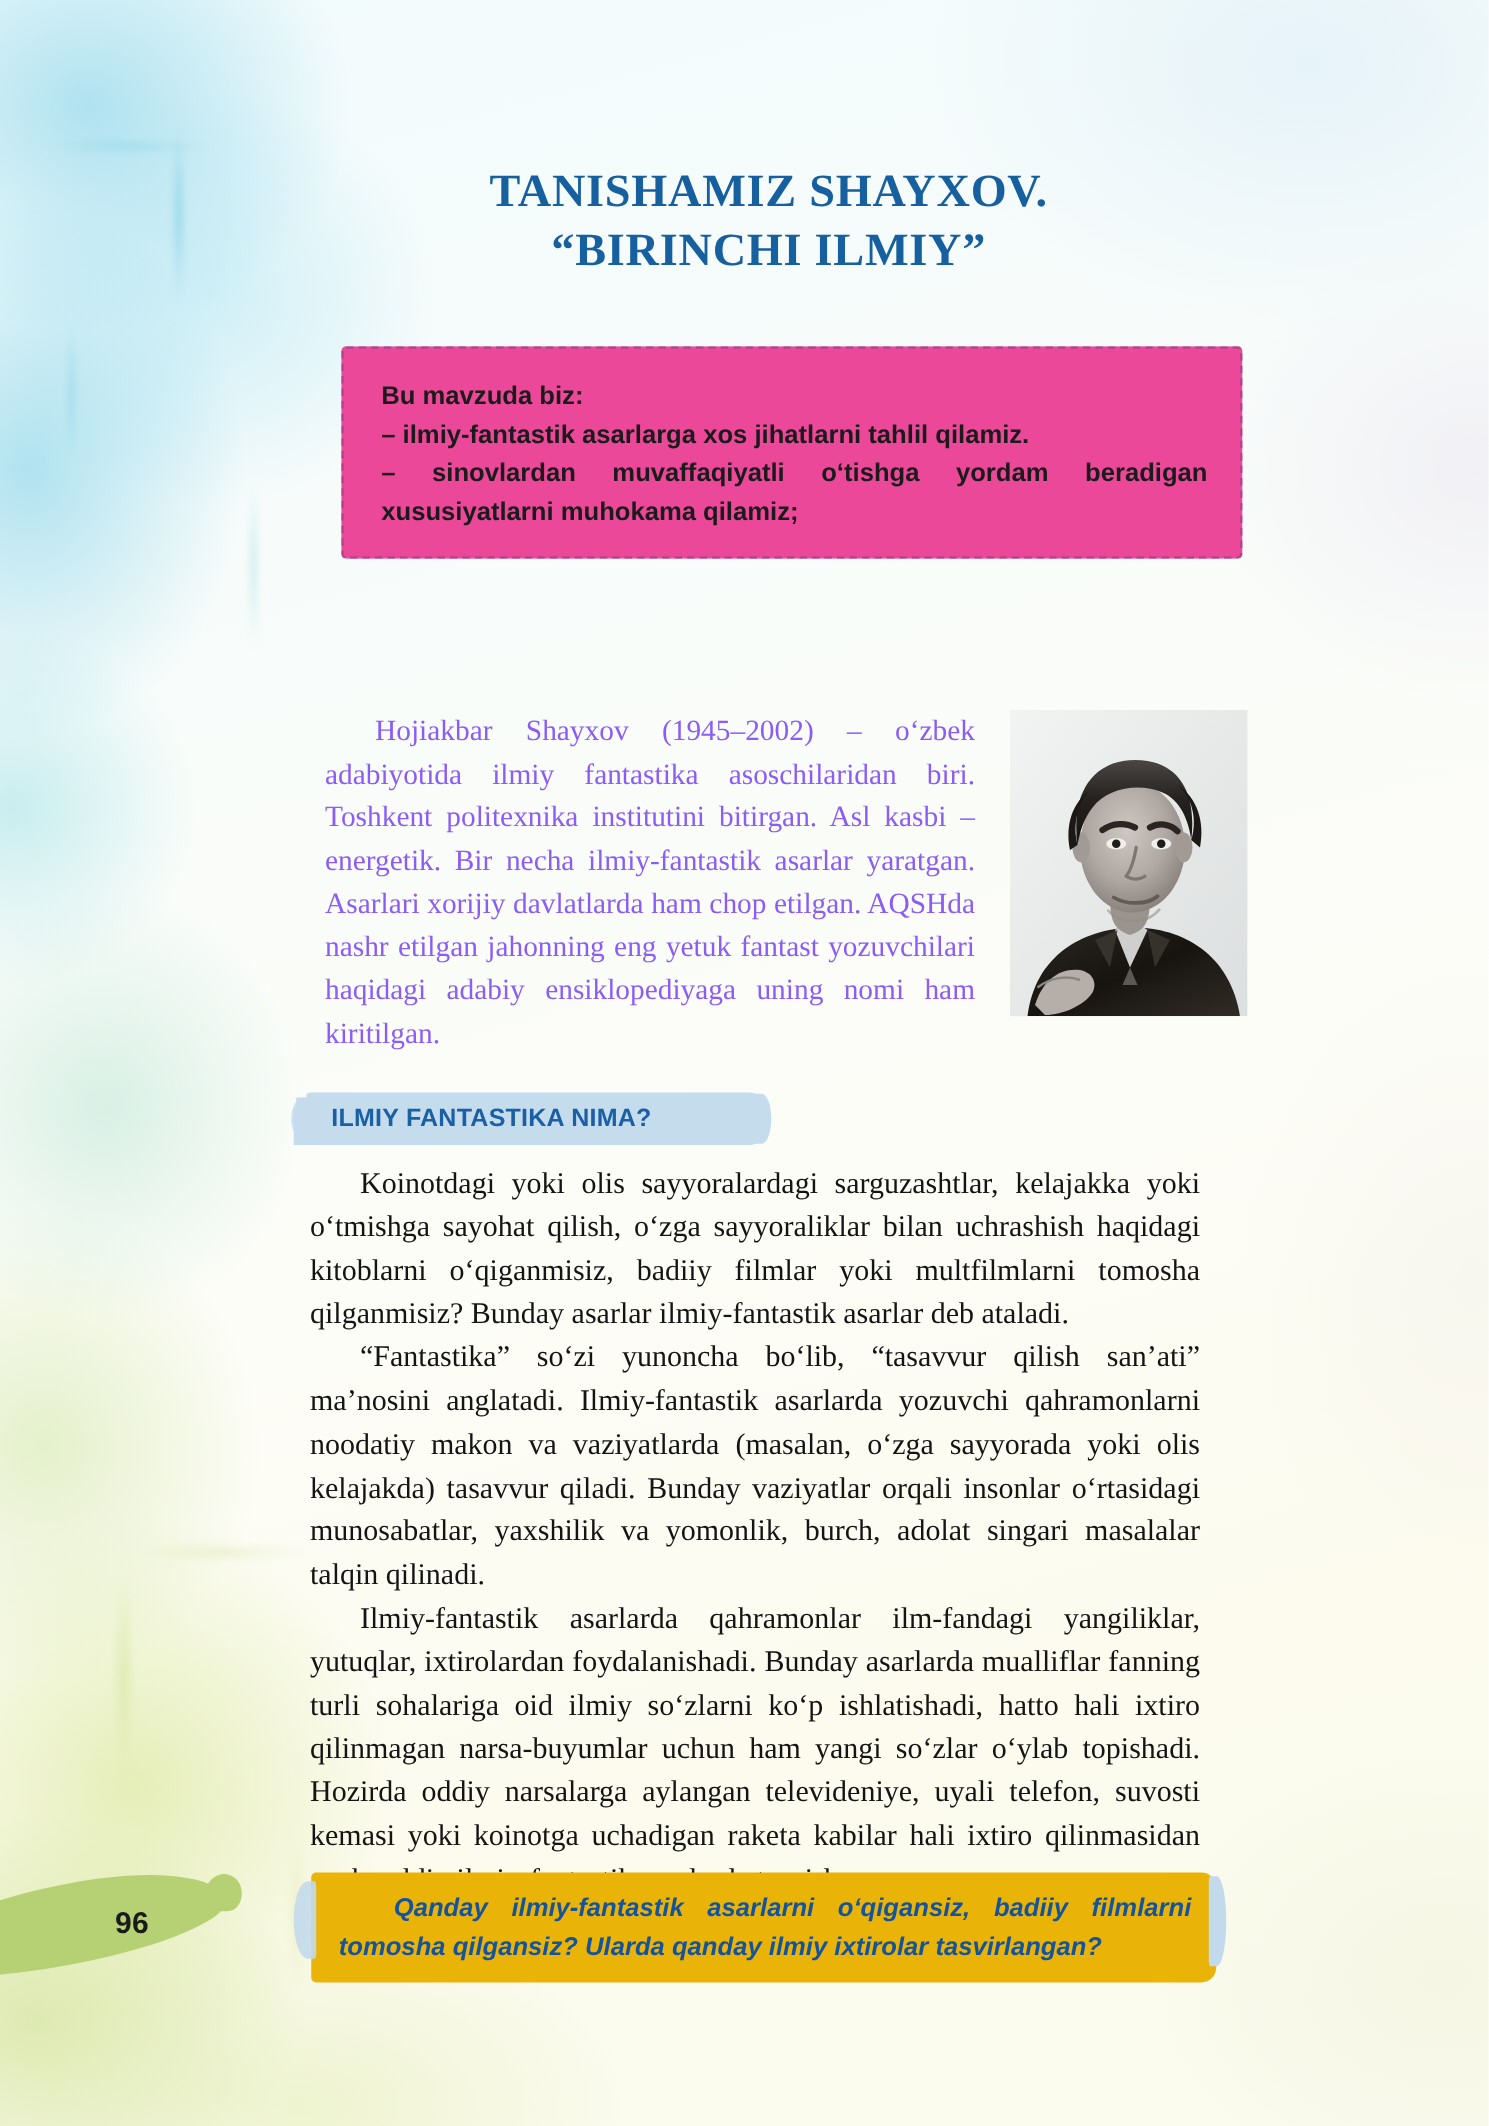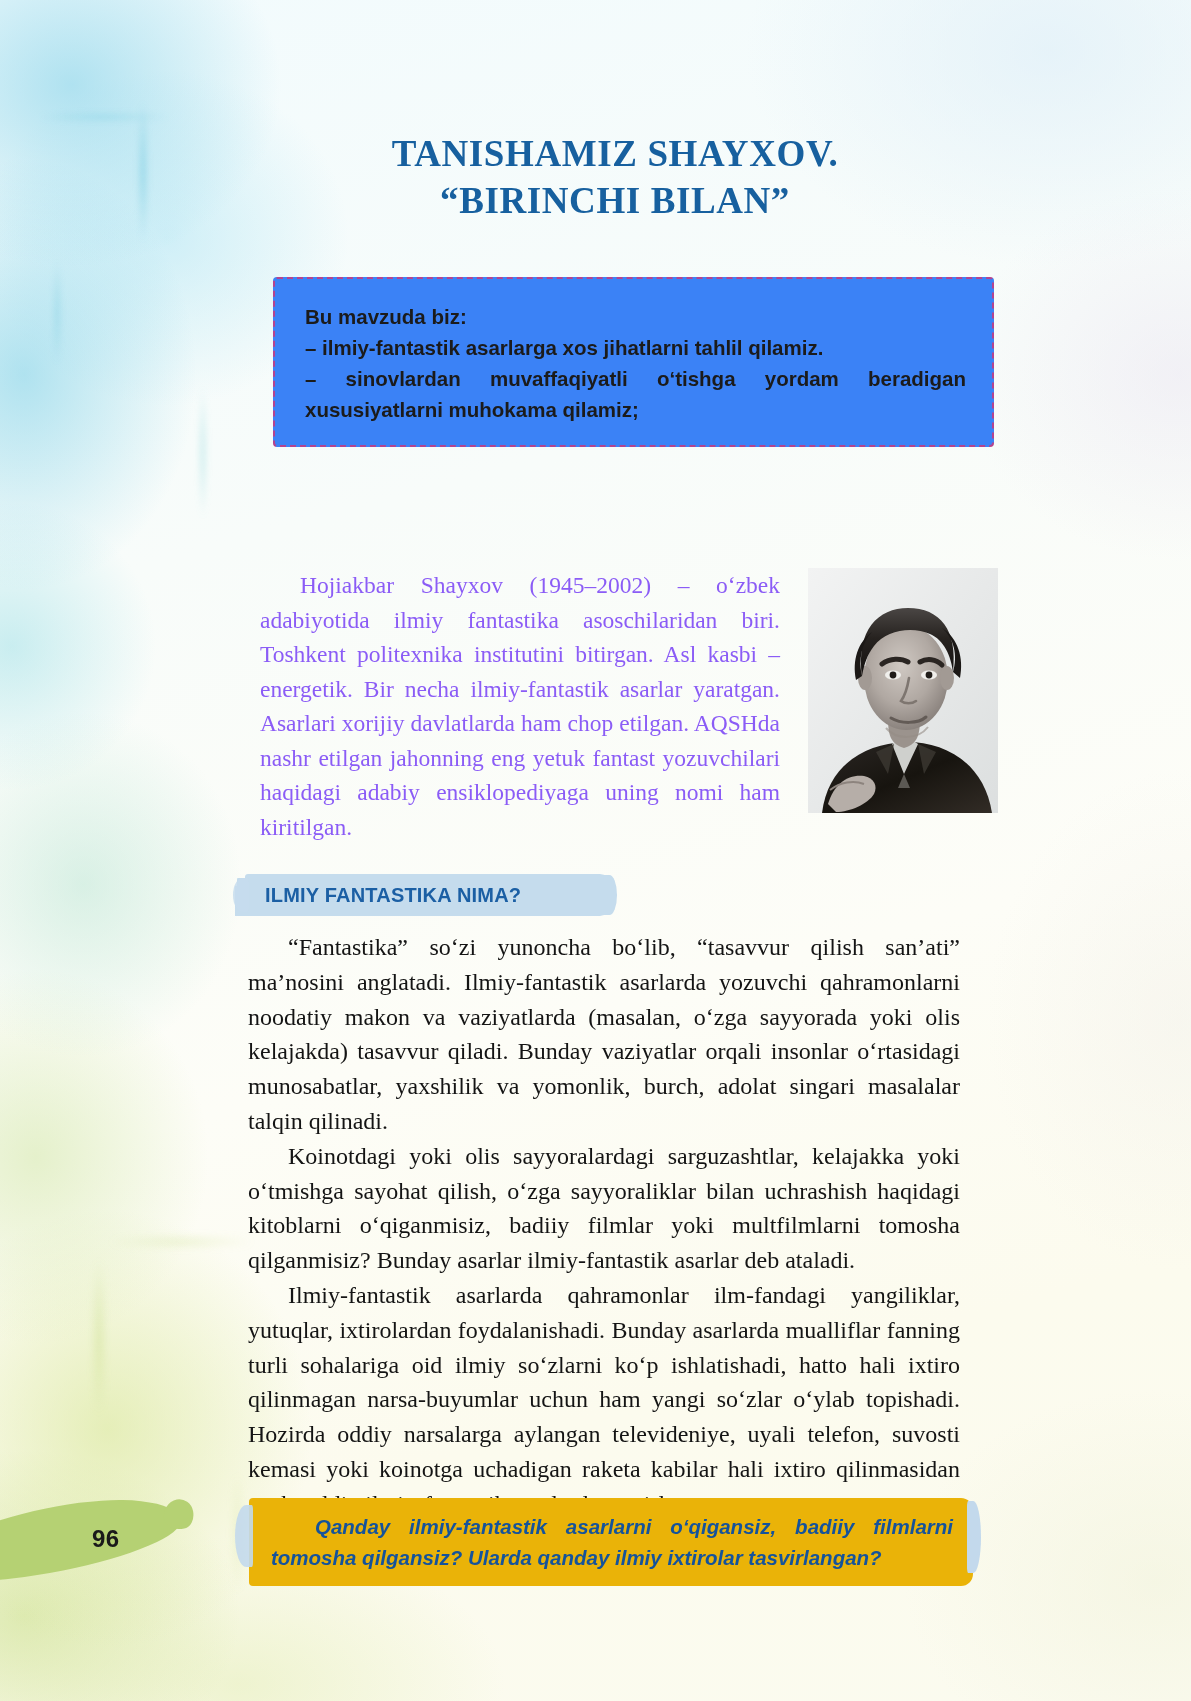--- a/index.html
+++ b/index.html
@@ -119,21 +119,21 @@
     letter-spacing: .6px;
   }
 
   
   #objectives-box {
     position: absolute;
     left: 273px;
     top: 277px;
     width: 721px;
     padding: 22px 26px 20px 30px;
-    background: #3b82f6;
+    background: #ec4899;
     border: 2px dashed #b4438f;
     border-radius: 4px;
   }
   #objectives-box .obj-line {
     font-family: "Liberation Sans", sans-serif;
     font-size: 20.5px;
     line-height: 31px;
     color: #1b1b1b;
     font-weight: 600;
     text-align: justify;
@@ -280,21 +280,21 @@
 
 <div id="page-bg"></div>
 
 <div id="page-number-brush"></div>
 <div id="page-number">96</div>
 
 <div id="content">
 
   <div class="title-block">
     <div class="title-line">TANISHAMIZ SHAYXOV.</div>
-    <div class="title-line">“BIRINCHI BILAN”</div>
+    <div class="title-line">“BIRINCHI ILMIY”</div>
   </div>
 
   <div id="objectives-box">
     <div class="obj-line lead nojust">Bu mavzuda biz:</div>
     <div class="obj-line nojust">– ilmiy-fantastik asarlarga xos jihatlarni tahlil qilamiz.</div>
     <div class="obj-line">– sinovlardan muvaffaqiyatli o‘tishga yordam beradigan xususiyatlarni muhokama qilamiz;</div>
   </div>
 
 
   <div id="author-bio">Hojiakbar Shayxov (1945–2002) – o‘zbek adabiyotida ilmiy fantastika asoschilaridan biri. Toshkent politexnika institutini bitirgan. Asl kasbi – energetik. Bir necha ilmiy-fantastik asarlar yaratgan. Asarlari xorijiy davlatlarda ham chop etilgan. AQSHda nashr etilgan jahonning eng yetuk fantast yozuvchilari haqidagi adabiy ensiklopediyaga uning nomi ham kiritilgan.</div>
@@ -362,22 +362,22 @@
       <path d="M128 184 L110 176 L116 206 Z" fill="#3c3832" opacity=".8"></path>
     </svg>
   </div>
 
   <div class="section-head" id="head-scifi">
     <div class="brush-bg"></div>
     <div class="head-text">ILMIY FANTASTIKA NIMA?</div>
   </div>
 
   <div id="body-text">
+    <p>Koinotdagi yoki olis sayyoralardagi sarguzashtlar, kelajakka yoki o‘tmishga sayohat qilish, o‘zga sayyoraliklar bilan uchrashish haqidagi kitoblarni o‘qiganmisiz, badiiy filmlar yoki multfilmlarni tomosha qilganmisiz? Bunday asarlar ilmiy-fantastik asarlar deb ataladi.</p>
     <p>“Fantastika” so‘zi yunoncha bo‘lib, “tasavvur qilish san’ati” ma’nosini anglatadi. Ilmiy-fantastik asarlarda yozuvchi qahramonlarni noodatiy makon va vaziyatlarda (masalan, o‘zga sayyorada yoki olis kelajakda) tasavvur qiladi. Bunday vaziyatlar orqali insonlar o‘rtasidagi munosabatlar, yaxshilik va yomonlik, burch, adolat singari masalalar talqin qilinadi.</p>
-    <p>Koinotdagi yoki olis sayyoralardagi sarguzashtlar, kelajakka yoki o‘tmishga sayohat qilish, o‘zga sayyoraliklar bilan uchrashish haqidagi kitoblarni o‘qiganmisiz, badiiy filmlar yoki multfilmlarni tomosha qilganmisiz? Bunday asarlar ilmiy-fantastik asarlar deb ataladi.</p>
     <p>Ilmiy-fantastik asarlarda qahramonlar ilm-fandagi yangiliklar, yutuqlar, ixtirolardan foydalanishadi. Bunday asarlarda mualliflar fanning turli sohalariga oid ilmiy so‘zlarni ko‘p ishlatishadi, hatto hali ixtiro qilinmagan narsa-buyumlar uchun ham yangi so‘zlar o‘ylab topishadi. Hozirda oddiy narsalarga aylangan televideniye, uyali telefon, suvosti kemasi yoki koinotga uchadigan raketa kabilar hali ixtiro qilinmasidan ancha oldin ilmiy-fantastik asarlarda tasvirlangan.</p>
   </div>
 
   <div id="question-box">
     <div class="q-text">Qanday ilmiy-fantastik asarlarni o‘qigansiz, badiiy filmlarni tomosha qilgansiz? Ularda qanday ilmiy ixtirolar tasvirlangan?</div>
   </div>
 
 </div>
 
 </body></html>

